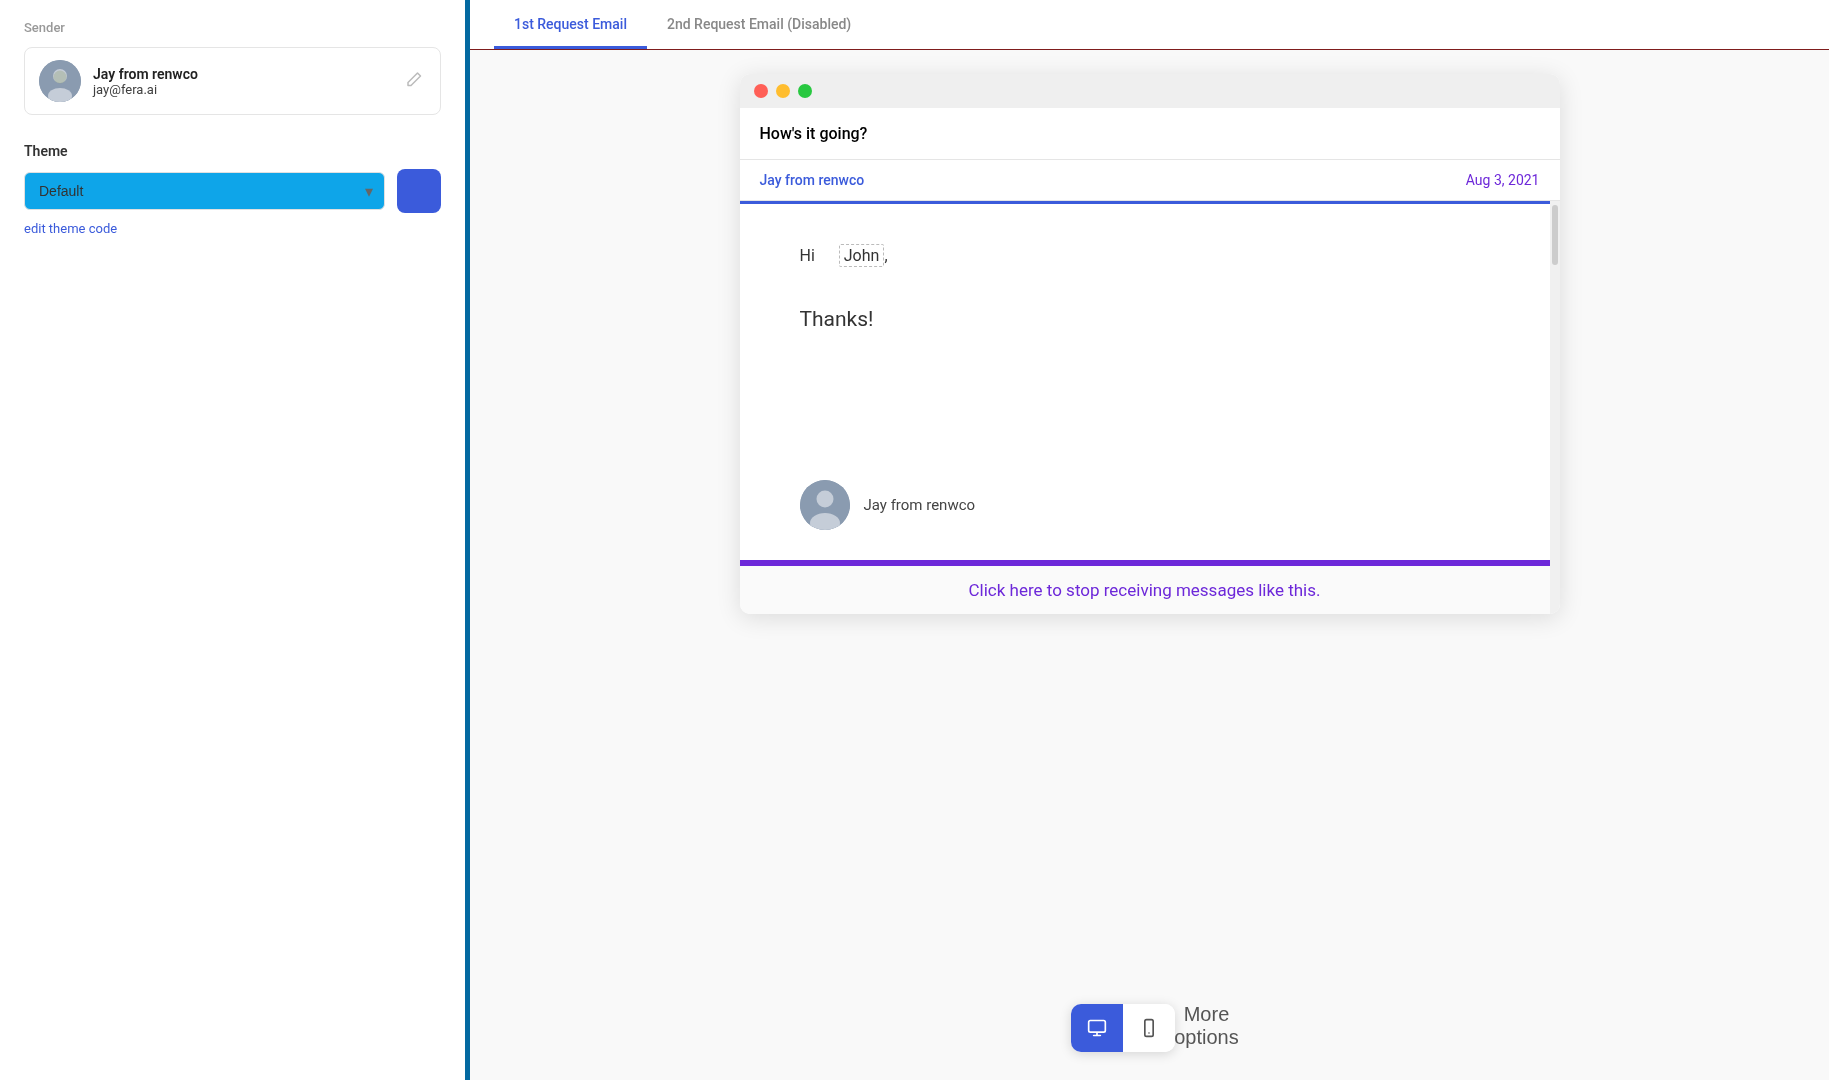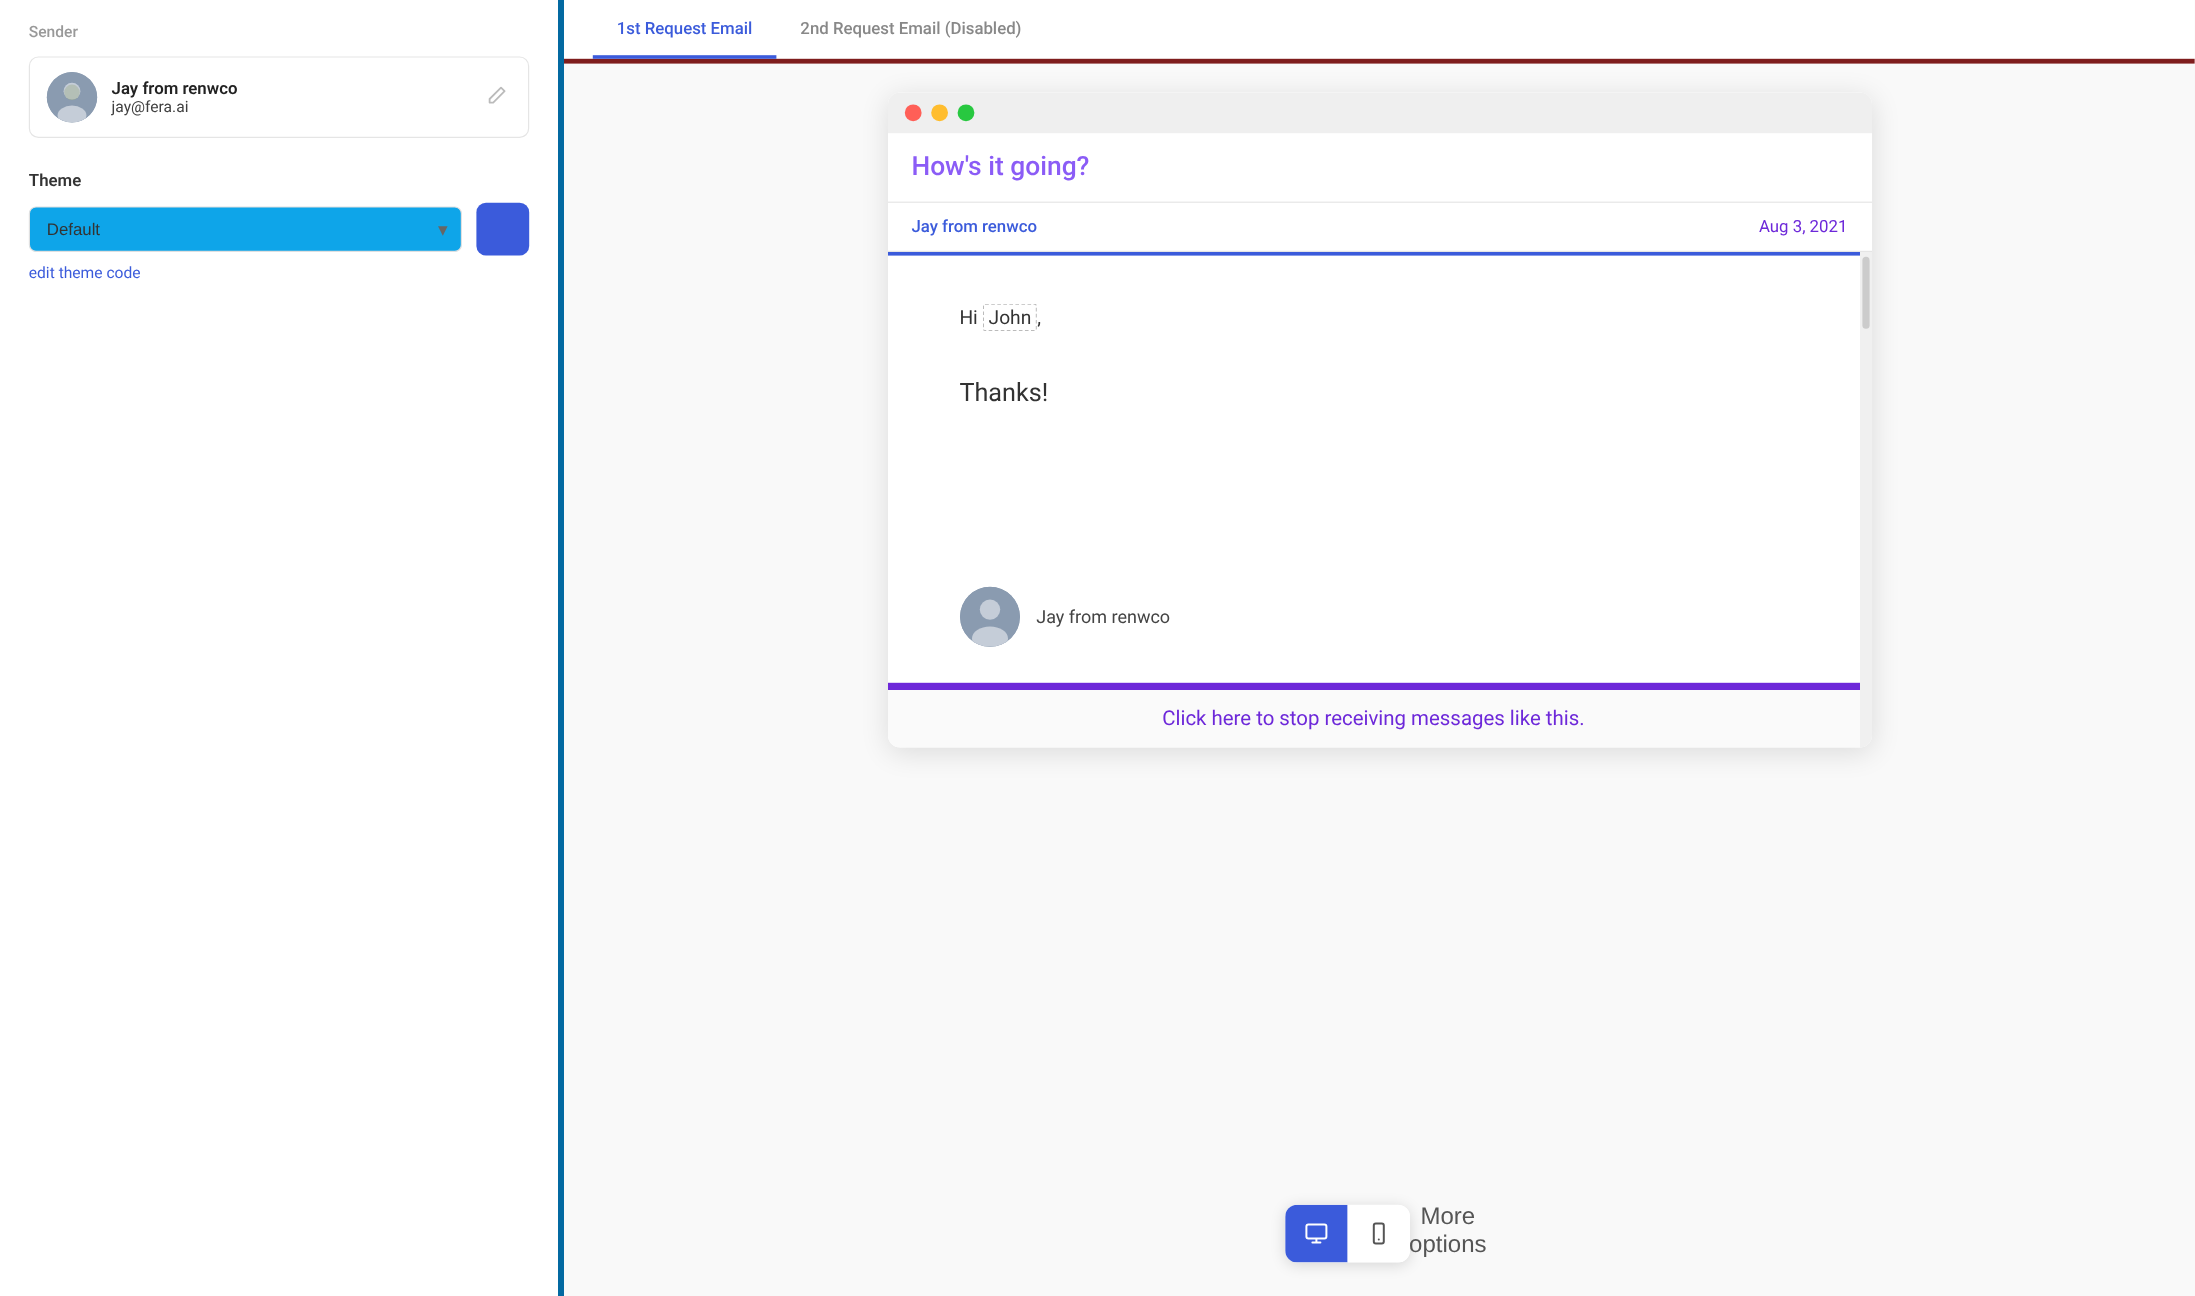--- a/index.html
+++ b/index.html
@@ -165,21 +165,21 @@
       display: flex;
       flex-direction: column;
       background: #f9f9f9;
       height: 100%;
     }
 
     
     .tabs-bar {
       display: flex;
       align-items: flex-end;
-      border-bottom: 4px solid #7f1d1d;
+      border-bottom: 1px solid #7f1d1d;
       background: #fff;
       padding: 0 24px;
       gap: 0;
     }
 
     .tab {
       padding: 16px 20px 14px;
       font-size: 14px;
       font-weight: 500;
       color: #888;
@@ -233,23 +233,23 @@
     .window-btn.close { background: #ff5f57; }
     .window-btn.minimize { background: #ffbd2e; }
     .window-btn.maximize { background: #28c840; }
 
     .email-subject-row {
       padding: 16px 20px;
       border-bottom: 1px solid #e5e5e5;
     }
 
     .email-subject {
-      font-size: 22px;
+      font-size: 16px;
       font-weight: 500;
-      color: #8b5cf6;
+      color: #000000;
     }
 
     .email-meta-row {
       display: flex;
       justify-content: space-between;
       align-items: center;
       padding: 12px 20px;
       border-bottom: 1px solid #e5e5e5;
     }
 
@@ -287,20 +287,21 @@
       color: #333;
       margin-bottom: 40px;
     }
 
     .email-name-placeholder {
       display: inline-block;
       border: 1.5px dashed #bbb;
       padding: 1px 4px;
       border-radius: 2px;
       color: #333;
+      margin-left: 20px;
     }
 
     .email-thanks {
       font-size: 21px;
       color: #333;
       margin-bottom: 20px;
     }
 
     .email-scrollbar {
       width: 10px;

